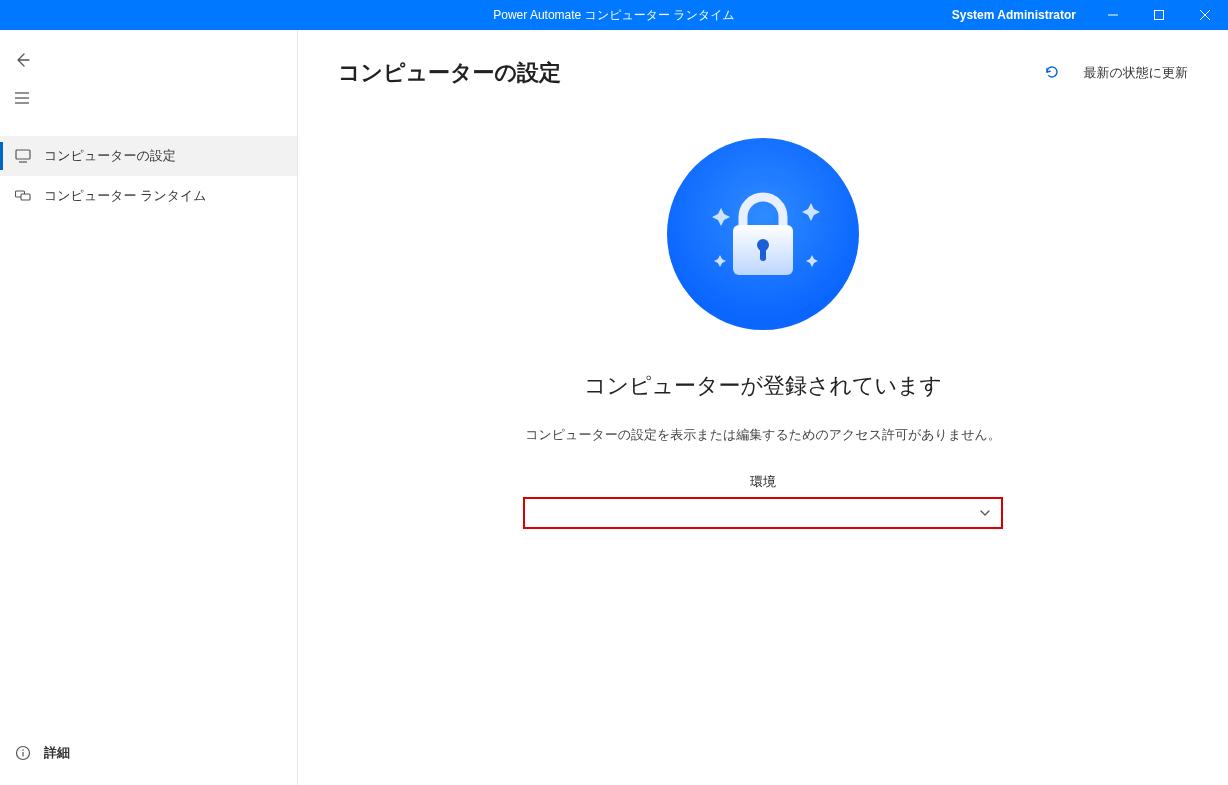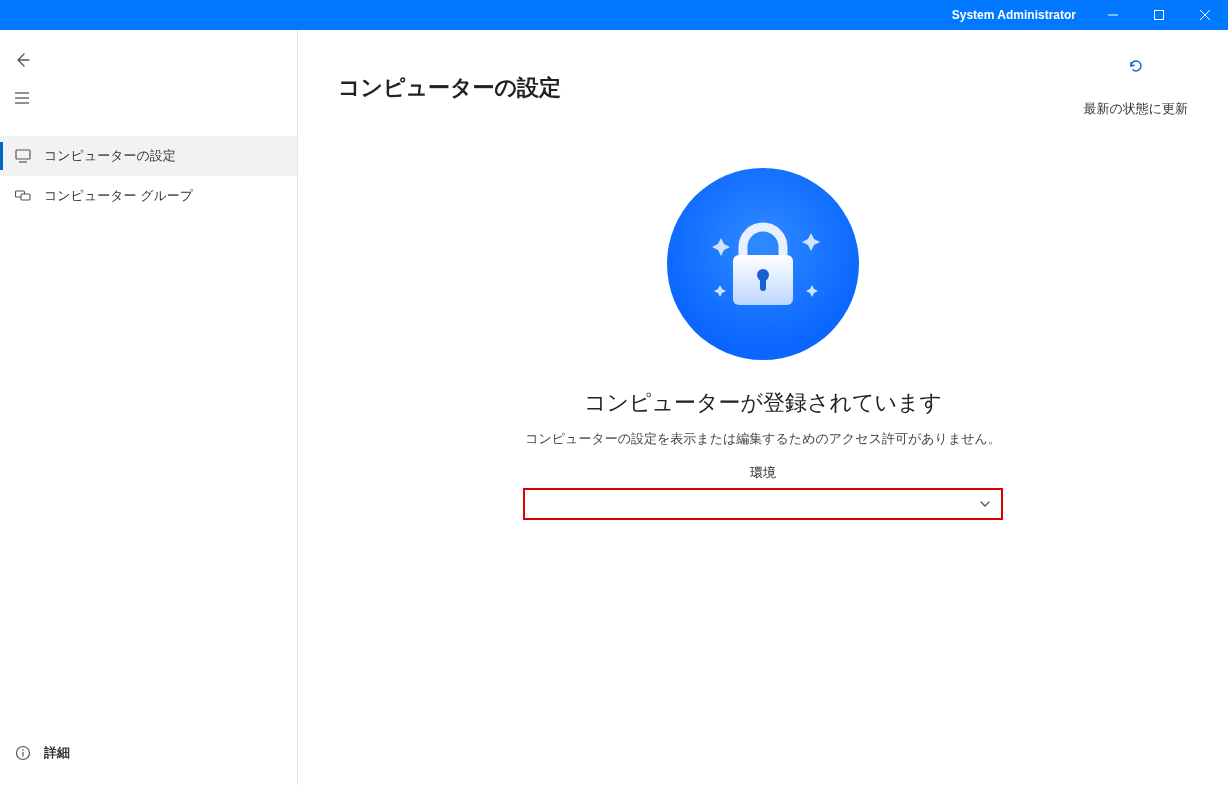--- a/index.html
+++ b/index.html
@@ -116,28 +116,28 @@
       font-size: 22px;
       font-weight: 600;
       color: #222;
     }
     .refresh {
       display: flex;
       align-items: center;
       gap: 23px;
       font-size: 13px;
       color: #333;
-      flex-direction: column;
     }
     .refresh-icon { color: #0a66d6; }
     .center-area {
       display: flex;
       flex-direction: column;
       align-items: center;
       text-align: center;
+      gap: 13px;
     }
     .medallion {
       width: 192px;
       height: 192px;
       border-radius: 50%;
       background: radial-gradient(circle at 50% 40%, #2f8bff 0%, #0a66ff 70%);
       display: flex;
       align-items: center;
       justify-content: center;
       margin-bottom: 28px;
@@ -169,20 +169,21 @@
       justify-content: flex-end;
       padding: 0 10px;
       color: #555;
     }
     .dropdown-wrapper { position: relative; }
   </style>
 </head>
 <body>
 
 <div class="titlebar">
+  <span class="titlebar-title">Power Automate コンピューター ランタイム</span>
   <div class="titlebar-right">
     <div class="titlebar-user">System Administrator</div>
     <div class="win-btn">
       <svg width="10" height="10" viewBox="0 0 10 10">
           <line x1="0" y1="5" x2="10" y2="5" stroke="white" stroke-width="1"></line>
         </svg>
     </div>
     <div class="win-btn">
       <svg width="10" height="10" viewBox="0 0 10 10">
           <rect x="0.5" y="0.5" width="9" height="9" fill="none" stroke="white" stroke-width="1"></rect>
@@ -225,21 +226,21 @@
         </span>
         <span>コンピューターの設定</span>
       </div>
       <div class="nav-item">
         <span class="nav-icon">
           <svg width="16" height="16" viewBox="0 0 16 16">
               <rect x="0.5" y="3" width="9" height="6" rx="1" fill="none" stroke="#555" stroke-width="1.1"></rect>
               <rect x="6" y="6" width="9" height="6" rx="1" fill="#fff" stroke="#555" stroke-width="1.1"></rect>
             </svg>
         </span>
-        <span>コンピューター グループ</span>
+        <span>コンピューター ランタイム</span>
       </div>
     </div>
 
     <div class="side-bottom">
       <div class="nav-item">
         <span class="nav-icon">
           <svg width="16" height="16" viewBox="0 0 16 16">
               <circle cx="8" cy="8" r="6.5" fill="none" stroke="#555" stroke-width="1.2"></circle>
               <circle cx="8" cy="5" r="0.8" fill="#555"></circle>
               <line x1="8" y1="7" x2="8" y2="11.5" stroke="#555" stroke-width="1.2"></line>

